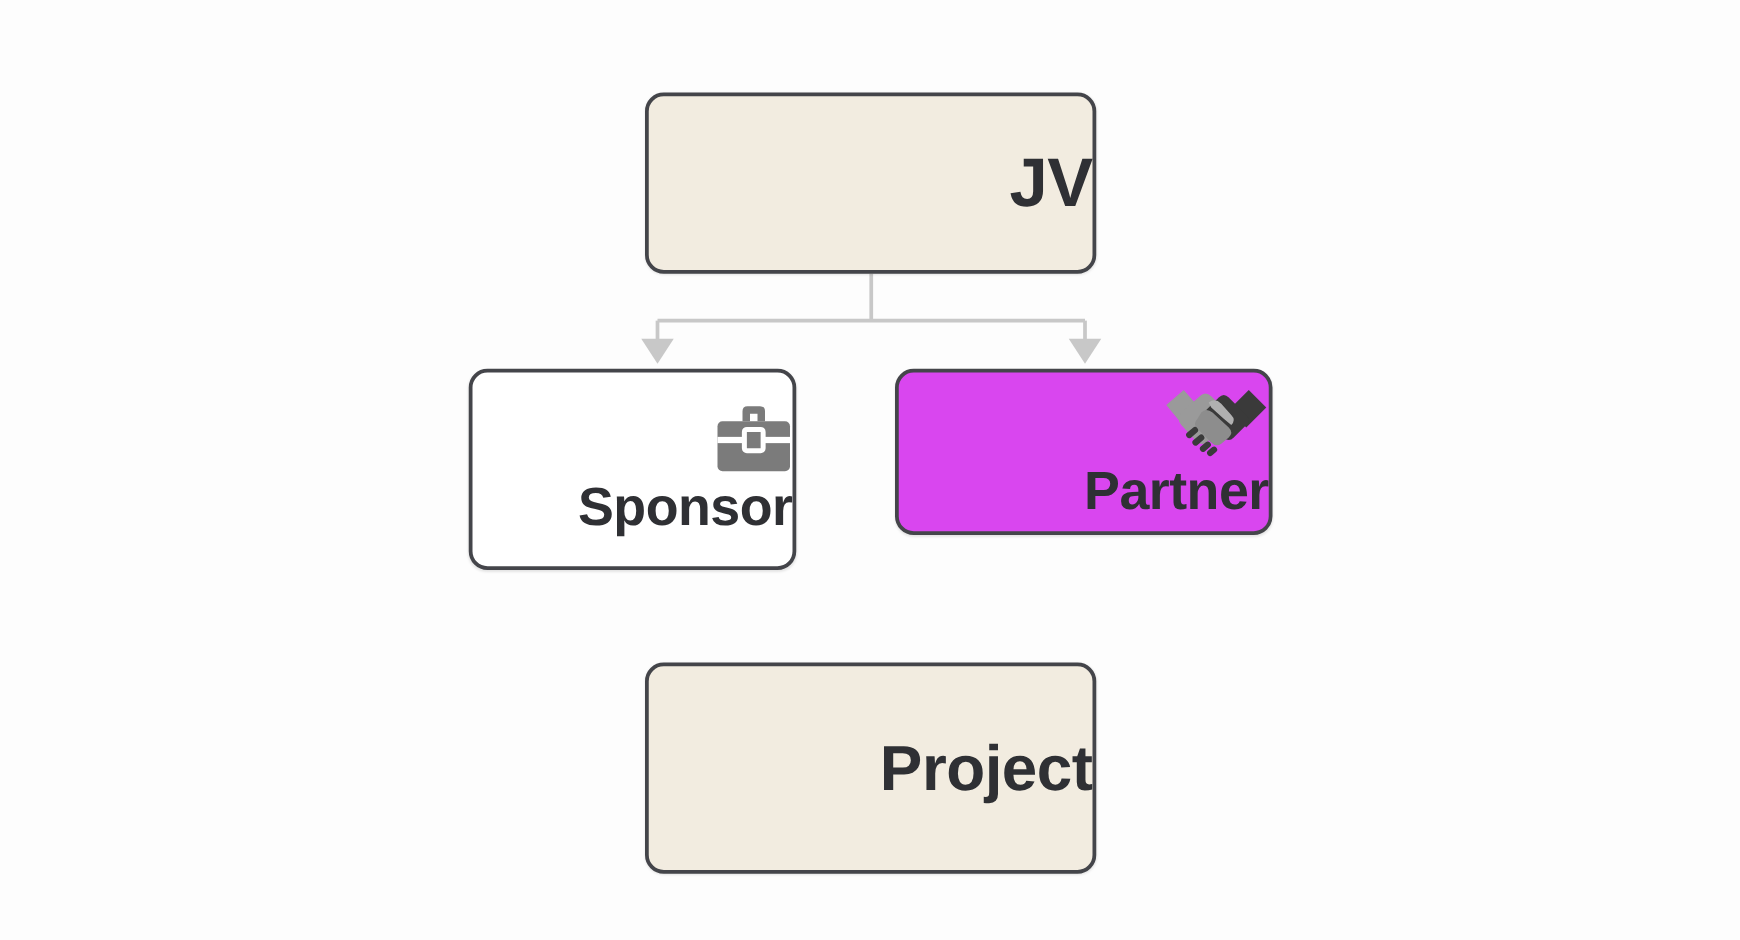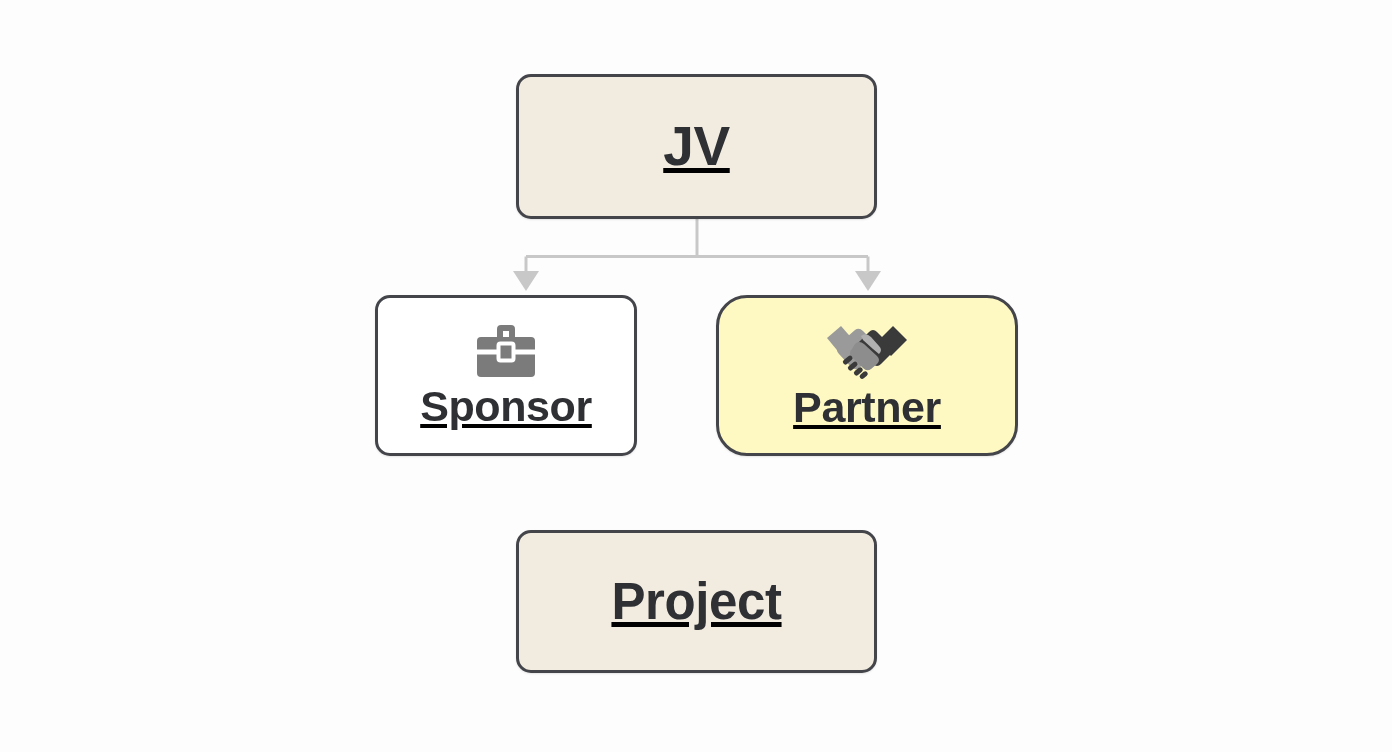--- a/index.html
+++ b/index.html
@@ -33,24 +33,23 @@
   }
 
   
   .node {
     position: absolute;
     box-sizing: border-box;
     border: 3px solid #44454a;
     border-radius: 15px;
     display: flex;
     flex-direction: column;
-    align-items: center;
+    align-items: flex-end;
     justify-content: center;
     box-shadow: 0 1px 2px rgba(0,0,0,0.10);
-    text-decoration: underline;
   }
 
   .node-label {
     color: #2f3034;
     font-weight: bold;
     letter-spacing: -0.4px;
     line-height: 1;
     white-space: nowrap;
   }
 
@@ -71,35 +70,34 @@
     top: 295px;
     width: 262px;
     height: 161px;
     background: #ffffff;
   }
 
   #node-partner {
     left: 716px;
     top: 295px;
     width: 302px;
-    height: 161px;
-    background: #fef9c3;
-    border-radius: 31px;
+    height: 133px;
+    background: #d946ef;
   }
 
   #node-sponsor .node-label,
   #node-partner .node-label {
     font-size: 43px;
   }
 
   #node-project {
     left: 516px;
     top: 530px;
     width: 361px;
-    height: 143px;
+    height: 169px;
     background: #f2ece0;
   }
   #node-project .node-label {
     font-size: 51px;
   }
 
   .node-icon {
     display: block;
     margin-bottom: 6px;
     line-height: 0;

